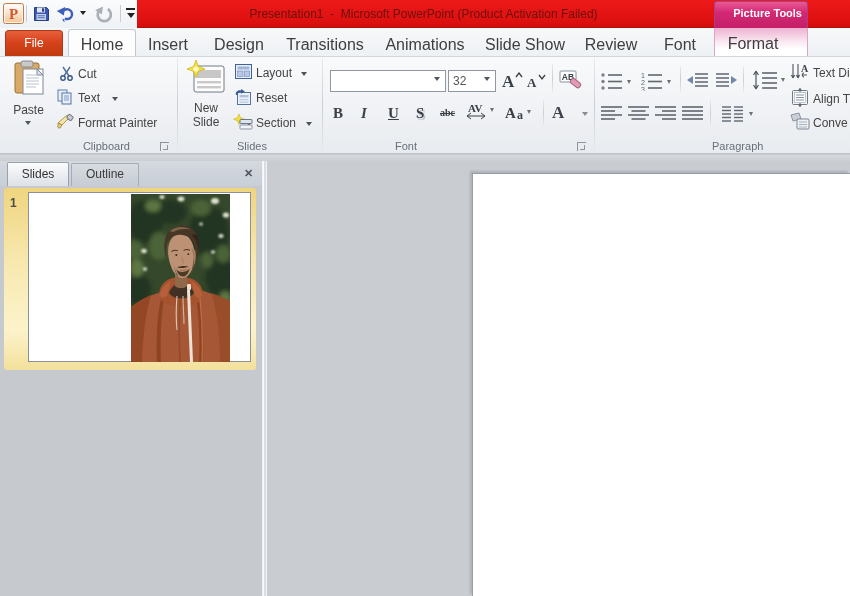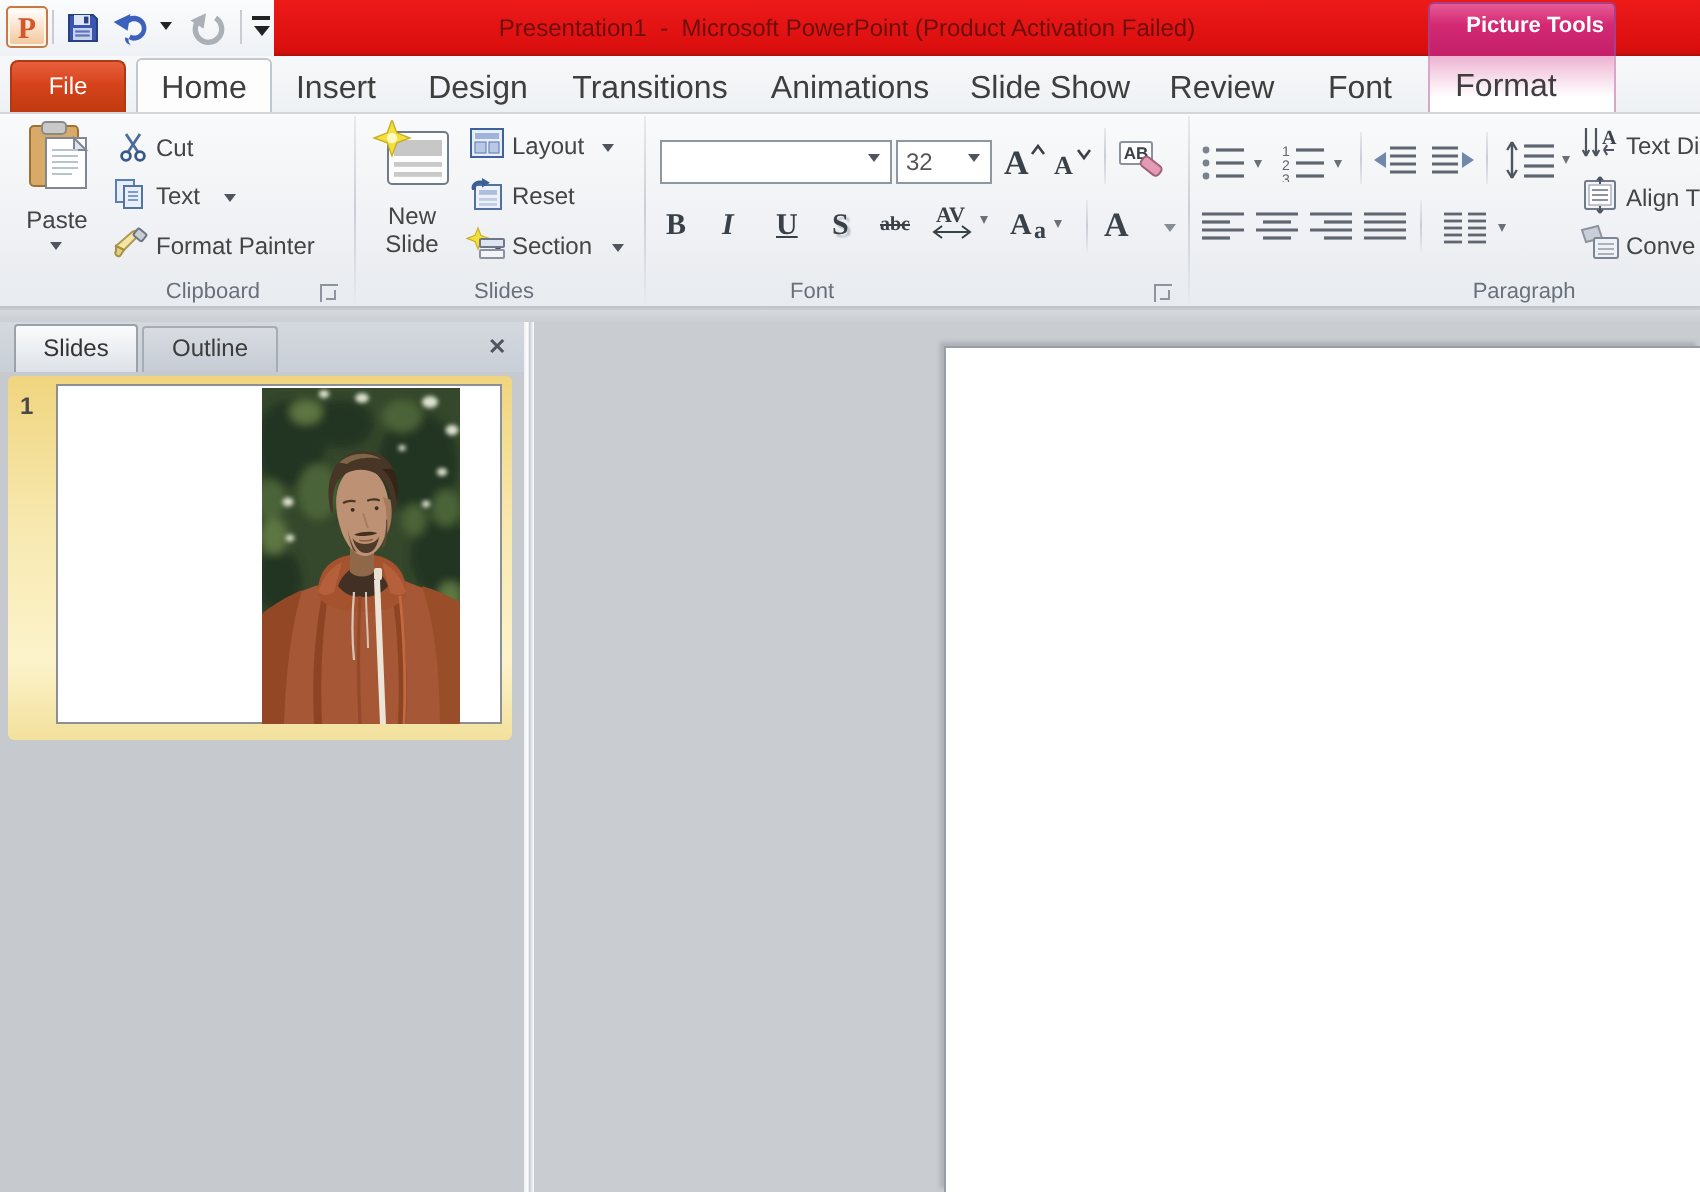--- a/index.html
+++ b/index.html
@@ -91,21 +91,21 @@
 <div class="abs" style="left:0;top:56px;width:850px;height:98px;background:linear-gradient(#f9fafb,#f0f2f5 55%,#e8ebef);border-top:1px solid #d3d7dc;border-bottom:1px solid #c0c5cb"></div>
 <div class="abs" style="left:0;top:155px;width:850px;height:6px;background:linear-gradient(#d5d8dd,#cbced3)"></div>
 
 <div class="abs sep" style="left:177px;top:58px;height:94px"></div>
 <div class="abs sep" style="left:322px;top:58px;height:94px"></div>
 <div class="abs sep" style="left:594px;top:58px;height:94px"></div>
 
 <div class="abs glabel" style="left:30px;top:140px;width:100px;text-align:right">Clipboard</div>
 <div class="abs glabel" style="left:202px;top:140px;width:100px;text-align:center">Slides</div>
 <div class="abs glabel" style="left:395px;top:140px;width:100px;text-align:left">Font</div>
-<div class="abs glabel" style="left:712px;top:140px;width:100px;text-align:center">Paragraph</div>
+<div class="abs glabel" style="left:712px;top:140px;width:100px;">Paragraph</div>
 <div class="abs dl" style="left:160px;top:142px"></div>
 <div class="abs dl" style="left:577px;top:142px"></div>
 
 <div class="abs" id="paste-icon" style="left:12px;top:60px">
 <svg width="34" height="36">
       <rect x="3" y="3" width="24" height="30" rx="2" fill="#d9a967" stroke="#9c7334"></rect>
       <rect x="9" y="1" width="12" height="6" rx="2" fill="#c9c9c9" stroke="#8a8a8a"></rect>
       <rect x="11" y="9" width="20" height="25" fill="#fff" stroke="#7f8795"></rect>
       <path d="M25 9 l6 6 h-6 z" fill="#dfe4ec" stroke="#7f8795"></path>
       <g stroke="#b9c2cf">

